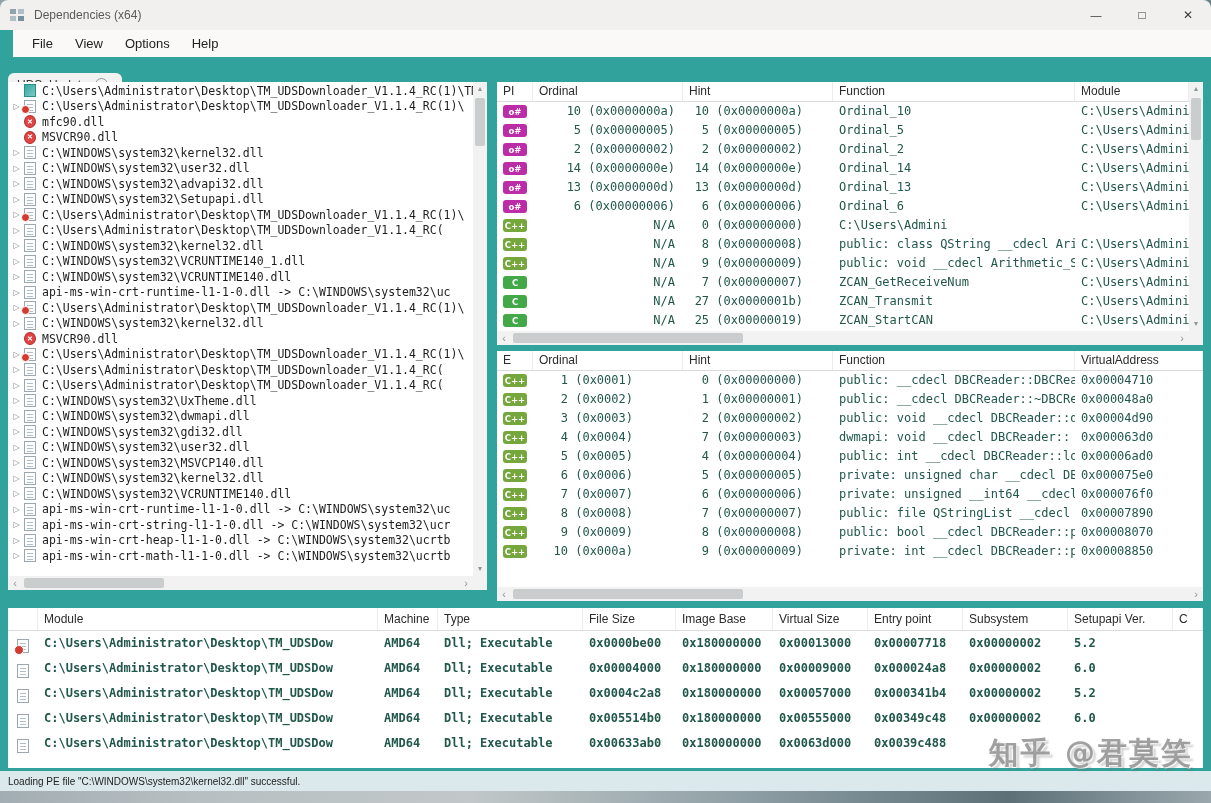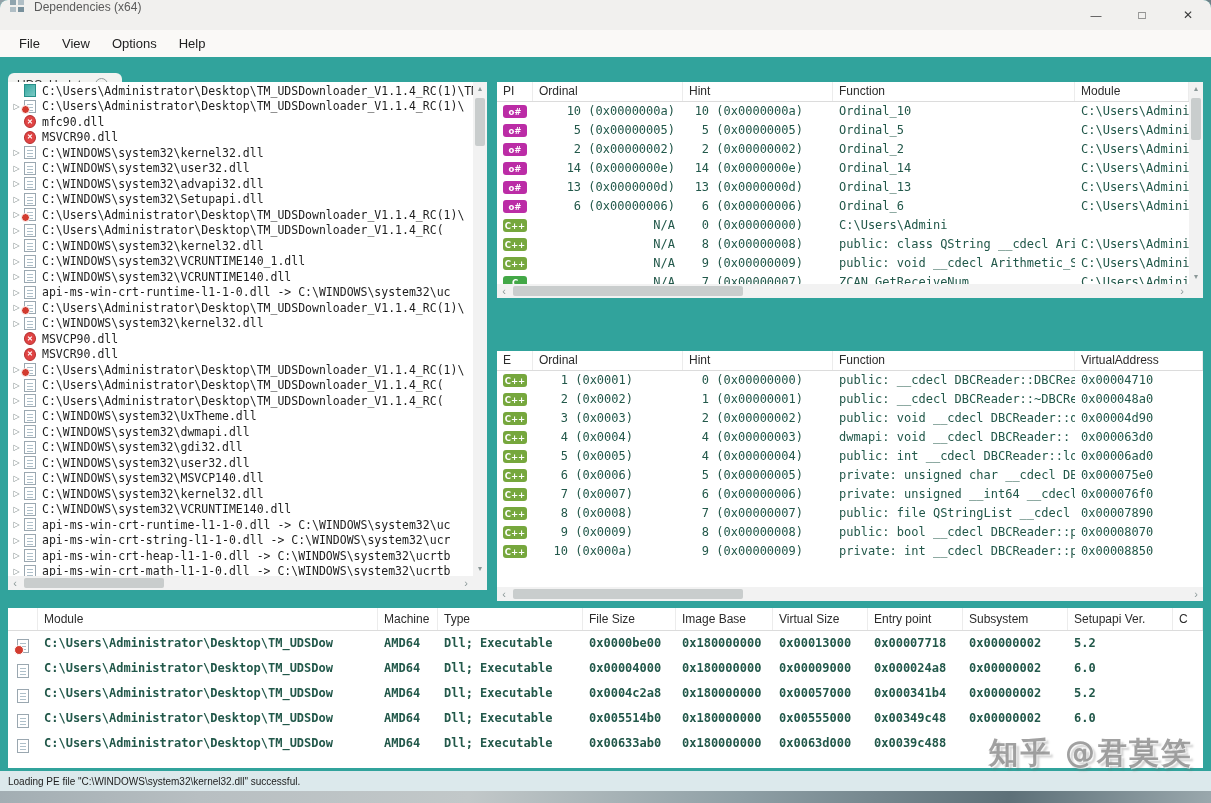--- a/index.html
+++ b/index.html
@@ -1,47 +1,47 @@
 <!DOCTYPE html>
 <html><head>
 <meta charset="utf-8">
 <style>
   html,body{margin:0;padding:0;width:1211px;height:803px;overflow:hidden;
     background:linear-gradient(100deg,#93a1a8 0%,#b8bfc2 25%,#c2c8c9 45%,#8fa0a6 65%,#5d7078 85%,#9aa8ad 100%);
     font-family:"Liberation Sans",sans-serif;}
   .window{position:absolute;left:0;top:0;width:1211px;height:791px;background:#31a39c;
     border-radius:8px 8px 0 0;overflow:hidden;}
   
-  .titlebar{position:absolute;left:0;top:0;right:0;height:30px;background:#f1f0ee;display:flex;}
+  .titlebar{position:absolute;left:0;top:0;right:0;height:30px;background:#f1f0ee;display:flex;align-items:center;}
   .appicon{position:relative;width:14px;height:12px;margin:0 10px;flex:0 0 14px;}
   .appicon::before{content:"";position:absolute;inset:0;background:
     linear-gradient(#90a4ae,#90a4ae) 0 0/6px 5px no-repeat,
     linear-gradient(#b0bec5,#b0bec5) 8px 0/6px 5px no-repeat,
     linear-gradient(#b0bec5,#b0bec5) 0 7px/6px 5px no-repeat,
     linear-gradient(#78909c,#78909c) 8px 7px/6px 5px no-repeat;}
   .wtitle{font-size:12px;color:#5a5a5a;}
   .wincontrols{margin-left:auto;display:flex;height:100%;}
   .wc{width:46px;height:100%;display:flex;align-items:center;justify-content:center;color:#3a3a3a;cursor:default;}
   .wc.min::before{content:"—";font-size:11px;}
   .wc.max::before{content:"□";font-size:12px;}
   .wc.close::before{content:"✕";font-size:12px;}
   
-  .menubar{position:absolute;left:0;top:30px;right:0;height:27px;background:#faf9f7;display:flex;align-items:center;padding-left:8px;}
+  .menubar{position:absolute;left:13px;top:30px;right:0;height:27px;background:#faf9f7;display:flex;align-items:center;padding-left:8px;}
   .menu-item{padding:4px 11px;font-size:13px;color:#222;}
   
   .tabstrip{position:absolute;left:0;top:57px;right:0;height:39px;}
   .tab{position:absolute;left:8px;bottom:0;height:23px;min-width:96px;background:#f2f3f1;border-radius:6px 6px 0 0;
     display:flex;align-items:center;gap:7px;padding:0 9px;font-size:12px;color:#333;}
   .tabclose{width:13px;height:13px;border:1px solid #8f9a9a;border-radius:50%;display:flex;align-items:center;justify-content:center;
     color:#6d7878;font-size:7px;box-sizing:border-box;}
   .tabclose::before{content:"✕";}
   
   .panel{position:absolute;background:#fff;overflow:hidden;}
   .tree-panel{left:8px;top:82px;width:479px;height:508px;}
-  .imports{left:497px;top:82px;width:706px;height:216px;}
+  .imports{left:497px;top:82px;width:706px;height:263px;}
   .exports{left:497px;top:351px;width:706px;height:250px;}
   .modules{left:8px;top:608px;width:1195px;height:160px;}
   
   .tree-rows{position:absolute;left:0;top:1px;right:14px;bottom:14px;overflow:hidden;}
   .tree-row{display:flex;align-items:center;height:15.5px;padding-left:3px;white-space:nowrap;overflow:hidden;}
   .twist{flex:0 0 11px;width:11px;font-size:8px;color:#7f8a8a;text-align:center;}
   .twist.has::before{content:"▷";}
   .ttext{font:11.5px "DejaVu Sans Mono",monospace;color:#1d1d1d;}
   .ticon{flex:0 0 12px;width:12px;height:13px;margin:0 6px 0 2px;position:relative;box-sizing:border-box;}
   .ticon.dll,.ticon.warn{background:#fff;border:1px solid #9aa7b0;}
@@ -215,25 +215,20 @@
           <span class="ttext">C:\Users\Administrator\Desktop\TM_UDSDownloader_V1.1.4_RC(1)\</span>
         </div>
         <div class="tree-row">
           <span class="twist has"></span>
           <span class="ticon dll"></span>
           <span class="ttext">C:\WINDOWS\system32\kernel32.dll</span>
         </div>
         <div class="tree-row">
           <span class="twist"></span>
           <span class="ticon error"></span>
-          <span class="ttext">MSVCP90.dll</span>
-        </div>
-        <div class="tree-row">
-          <span class="twist"></span>
-          <span class="ticon error"></span>
           <span class="ttext">MSVCR90.dll</span>
         </div>
         <div class="tree-row">
           <span class="twist has"></span>
           <span class="ticon warn"></span>
           <span class="ttext">C:\Users\Administrator\Desktop\TM_UDSDownloader_V1.1.4_RC(1)\</span>
         </div>
         <div class="tree-row">
           <span class="twist has"></span>
           <span class="ticon dll"></span>
@@ -477,21 +472,21 @@
           <div class="td c-ord">3 (0x0003)</div>
           <div class="td c-hint">2 (0x00000002)</div>
           <div class="td c-func">public: void __cdecl DBCReader::d</div>
           <div class="td c-va">0x00004d90</div>
         </div>
         <div class="trow">
           <div class="td c-icon">
             <span class="pi cpp">C++</span>
           </div>
           <div class="td c-ord">4 (0x0004)</div>
-          <div class="td c-hint">4 (0x00000003)</div>
+          <div class="td c-hint">7 (0x00000003)</div>
           <div class="td c-func">dwmapi: void __cdecl DBCReader::</div>
           <div class="td c-va">0x000063d0</div>
         </div>
         <div class="trow">
           <div class="td c-icon">
             <span class="pi cpp">C++</span>
           </div>
           <div class="td c-ord">5 (0x0005)</div>
           <div class="td c-hint">4 (0x00000004)</div>
           <div class="td c-func">public: int __cdecl DBCReader::lo</div>

